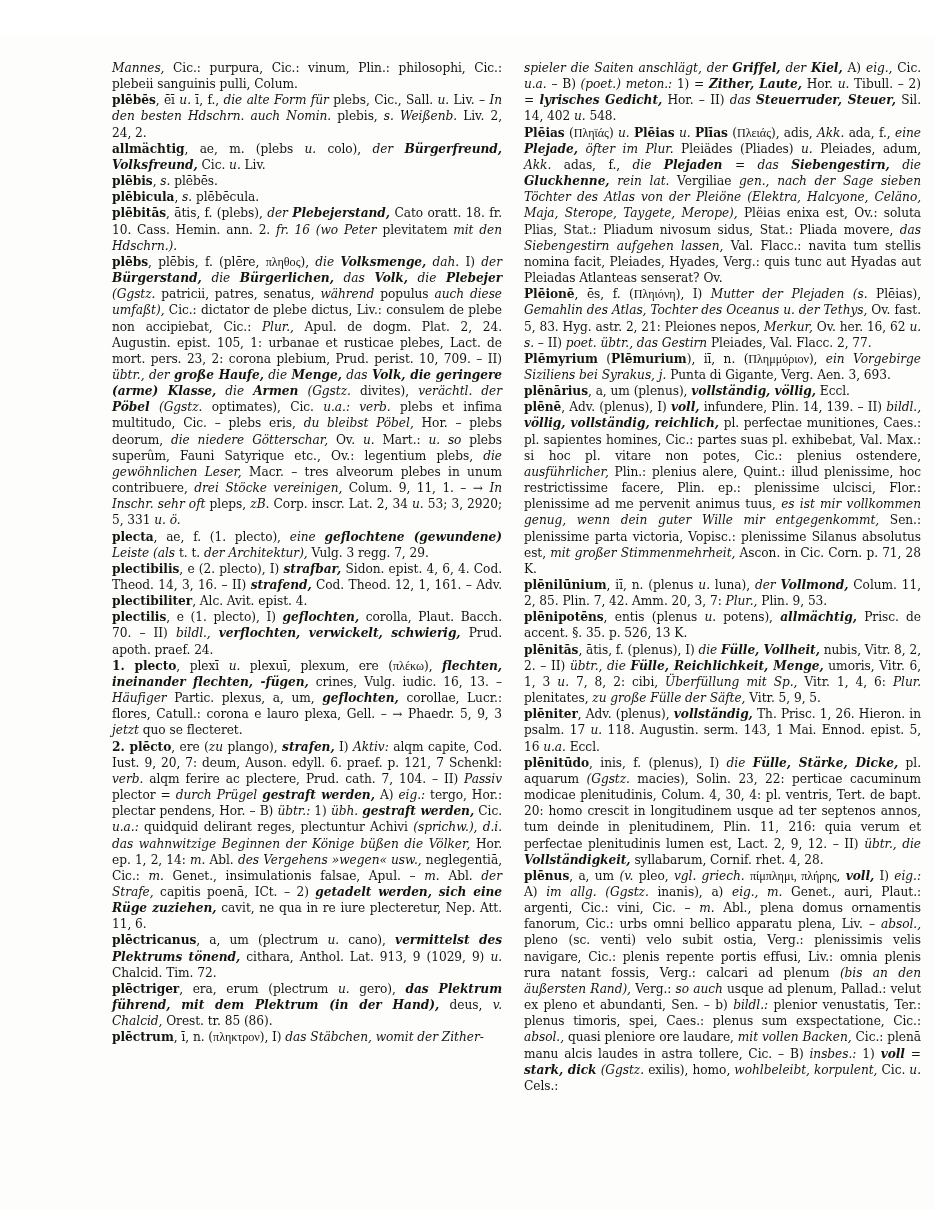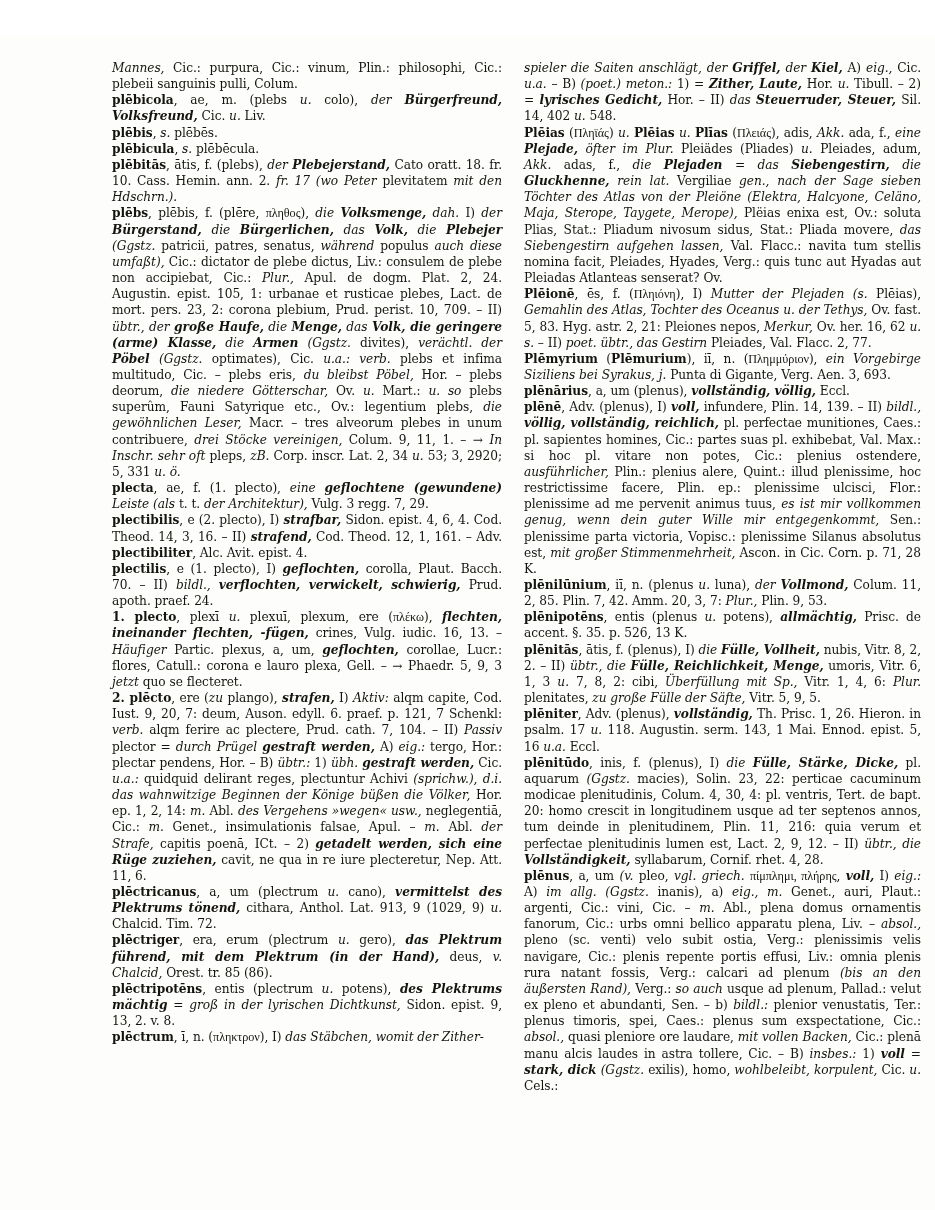--- a/index.html
+++ b/index.html
@@ -97,33 +97,33 @@
 <body>
 
 <div class="page">
 
   <div class="scan-edge-top"></div>
 
   <div class="columns">
 
     <div class="column col-left">
       <p class="entry cont"><span class="it">Mannes,</span> Cic.: purpura, Cic.: vinum, Plin.: philosophi, Cic.: plebeii sanguinis pulli, Colum.</p>
-      <p class="entry"><span class="hw">plēbicola</span>, ae, m. (plebs <span class="it">u.</span> colo), <span class="it">der</span> <span class="bi">Bürgerfreund, Volksfreund,</span> Cic. <span class="it">u.</span> Liv.</p>
+      <p class="entry"><span class="hw">plēbēs</span>, ēī <span class="it">u.</span> ī, f., <span class="it">die alte Form für</span> plebs, Cic., Sall. <span class="it">u.</span> Liv. – <span class="it">In den besten Hdschrn. auch Nomin.</span> plebis, <span class="it">s. Weißenb.</span> Liv. 2, 24, 2.</p>
+      <p class="entry"><span class="hw">allmächtig</span>, ae, m. (plebs <span class="it">u.</span> colo), <span class="it">der</span> <span class="bi">Bürgerfreund, Volksfreund,</span> Cic. <span class="it">u.</span> Liv.</p>
       <p class="entry"><span class="hw">plēbis</span>, <span class="it">s.</span> plēbēs.</p>
       <p class="entry"><span class="hw">plēbicula</span>, <span class="it">s.</span> plēbēcula.</p>
-      <p class="entry"><span class="hw">plēbitās</span>, ātis, f. (plebs), <span class="it">der</span> <span class="bi">Plebejerstand,</span> Cato oratt. 18. fr. 10. Cass. Hemin. ann. 2. <span class="it">fr. 17 (wo Peter</span> plevitatem <span class="it">mit den Hdschrn.).</span></p>
+      <p class="entry"><span class="hw">plēbitās</span>, ātis, f. (plebs), <span class="it">der</span> <span class="bi">Plebejerstand,</span> Cato oratt. 18. fr. 10. Cass. Hemin. ann. 2. <span class="it">fr. 16 (wo Peter</span> plevitatem <span class="it">mit den Hdschrn.).</span></p>
       <p class="entry"><span class="hw">plēbs</span>, plēbis, f. (plēre, <span class="gr">πληθος</span>), <span class="it">die</span> <span class="bi">Volksmenge,</span> <span class="it">dah.</span> I) <span class="it">der</span> <span class="bi">Bürgerstand,</span> <span class="it">die</span> <span class="bi">Bürgerlichen,</span> <span class="it">das</span> <span class="bi">Volk,</span> <span class="it">die</span> <span class="bi">Plebejer</span> <span class="it">(Ggstz.</span> patricii, patres, senatus, <span class="it">während</span> populus <span class="it">auch diese umfaßt),</span> Cic.: dictator de plebe dictus, Liv.: consulem de plebe non accipiebat, Cic.: <span class="it">Plur.,</span> Apul. de dogm. Plat. 2, 24. Augustin. epist. 105, 1: urbanae et rusticae plebes, Lact. de mort. pers. 23, 2: corona plebium, Prud. perist. 10, 709. – II) <span class="it">übtr., der</span> <span class="bi">große Haufe,</span> <span class="it">die</span> <span class="bi">Menge,</span> <span class="it">das</span> <span class="bi">Volk, die geringere (arme) Klasse,</span> <span class="it">die</span> <span class="bi">Armen</span> <span class="it">(Ggstz.</span> divites), <span class="it">verächtl. der</span> <span class="bi">Pöbel</span> <span class="it">(Ggstz.</span> optimates), Cic. <span class="it">u.a.: verb.</span> plebs et infima multitudo, Cic. – plebs eris, <span class="it">du bleibst Pöbel,</span> Hor. – plebs deorum, <span class="it">die niedere Götterschar,</span> Ov. <span class="it">u.</span> Mart.: <span class="it">u. so</span> plebs superûm, Fauni Satyrique etc., Ov.: legentium plebs, <span class="it">die gewöhnlichen Leser,</span> Macr. – tres alveorum plebes in unum contribuere, <span class="it">drei Stöcke vereinigen,</span> Colum. 9, 11, 1. – → <span class="it">In Inschr. sehr oft</span> pleps, <span class="it">zB.</span> Corp. inscr. Lat. 2, 34 <span class="it">u.</span> 53; 3, 2920; 5, 331 <span class="it">u. ö.</span></p>
       <p class="entry"><span class="hw">plecta</span>, ae, f. (1. plecto), <span class="it">eine</span> <span class="bi">geflochtene (gewundene)</span> <span class="it">Leiste (als</span> t. t. <span class="it">der Architektur),</span> Vulg. 3 regg. 7, 29.</p>
       <p class="entry"><span class="hw">plectibilis</span>, e (2. plecto), I) <span class="bi">strafbar,</span> Sidon. epist. 4, 6, 4. Cod. Theod. 14, 3, 16. – II) <span class="bi">strafend,</span> Cod. Theod. 12, 1, 161. – Adv. <span class="hw">plectibiliter</span>, Alc. Avit. epist. 4.</p>
       <p class="entry"><span class="hw">plectilis</span>, e (1. plecto), I) <span class="bi">geflochten,</span> corolla, Plaut. Bacch. 70. – II) <span class="it">bildl.,</span> <span class="bi">verflochten, verwickelt, schwierig,</span> Prud. apoth. praef. 24.</p>
       <p class="entry"><span class="hw">1. plecto</span>, plexī <span class="it">u.</span> plexuī, plexum, ere (<span class="gr">πλέκω</span>), <span class="bi">flechten, ineinander flechten, -fügen,</span> crines, Vulg. iudic. 16, 13. – <span class="it">Häufiger</span> Partic. plexus, a, um, <span class="bi">geflochten,</span> corollae, Lucr.: flores, Catull.: corona e lauro plexa, Gell. – → Phaedr. 5, 9, 3 <span class="it">jetzt</span> quo se flecteret.</p>
       <p class="entry"><span class="hw">2. plēcto</span>, ere (<span class="it">zu</span> plango), <span class="bi">strafen,</span> I) <span class="it">Aktiv:</span> alqm capite, Cod. Iust. 9, 20, 7: deum, Auson. edyll. 6. praef. p. 121, 7 Schenkl: <span class="it">verb.</span> alqm ferire ac plectere, Prud. cath. 7, 104. – II) <span class="it">Passiv</span> plector = <span class="it">durch Prügel</span> <span class="bi">gestraft werden,</span> A) <span class="it">eig.:</span> tergo, Hor.: plectar pendens, Hor. – B) <span class="it">übtr.:</span> 1) <span class="it">übh.</span> <span class="bi">gestraft werden,</span> Cic. <span class="it">u.a.:</span> quidquid delirant reges, plectuntur Achivi <span class="it">(sprichw.), d.i. das wahnwitzige Beginnen der Könige büßen die Völker,</span> Hor. ep. 1, 2, 14: <span class="it">m.</span> Abl. <span class="it">des Vergehens »wegen« usw.,</span> neglegentiā, Cic.: <span class="it">m.</span> Genet., insimulationis falsae, Apul. – <span class="it">m.</span> Abl. <span class="it">der Strafe,</span> capitis poenā, ICt. – 2) <span class="bi">getadelt werden, sich eine Rüge zuziehen,</span> cavit, ne qua in re iure plecteretur, Nep. Att. 11, 6.</p>
       <p class="entry"><span class="hw">plēctricanus</span>, a, um (plectrum <span class="it">u.</span> cano), <span class="bi">vermittelst des Plektrums tönend,</span> cithara, Anthol. Lat. 913, 9 (1029, 9) <span class="it">u.</span> Chalcid. Tim. 72.</p>
       <p class="entry"><span class="hw">plēctriger</span>, era, erum (plectrum <span class="it">u.</span> gero), <span class="bi">das Plektrum führend, mit dem Plektrum (in der Hand),</span> deus, <span class="it">v. Chalcid,</span> Orest. tr. 85 (86).</p>
-      <p class="entry"><span class="hw">plēctripotēns</span>, entis (plectrum <span class="it">u.</span> potens), <span class="bi">des Plektrums mächtig</span> = <span class="it">groß in der lyrischen Dichtkunst,</span> Sidon. epist. 9, 13, 2. v. 8.</p>
       <p class="entry"><span class="hw">plēctrum</span>, ī, n. (<span class="gr">πληκτρον</span>), I) <span class="it">das Stäbchen, womit der Zither-</span></p>
     </div>
 
     <div class="column col-right">
       <p class="entry cont"><span class="it">spieler die Saiten anschlägt, der</span> <span class="bi">Griffel,</span> <span class="it">der</span> <span class="bi">Kiel,</span> A) <span class="it">eig.,</span> Cic. <span class="it">u.a.</span> – B) <span class="it">(poet.) meton.:</span> 1) = <span class="bi">Zither, Laute,</span> Hor. <span class="it">u.</span> Tibull. – 2) = <span class="bi">lyrisches Gedicht,</span> Hor. – II) <span class="it">das</span> <span class="bi">Steuerruder, Steuer,</span> Sil. 14, 402 <span class="it">u.</span> 548.</p>
       <p class="entry"><span class="hw">Plēias</span> (<span class="gr">Πληϊάς</span>) <span class="it">u.</span> <span class="hw">Plēias</span> <span class="it">u.</span> <span class="hw">Plīas</span> (<span class="gr">Πλειάς</span>), adis, <span class="it">Akk.</span> ada, f., <span class="it">eine</span> <span class="bi">Plejade,</span> <span class="it">öfter im Plur.</span> Pleiädes (Pliades) <span class="it">u.</span> Pleiades, adum, <span class="it">Akk.</span> adas, f., <span class="it">die</span> <span class="bi">Plejaden</span> = <span class="it">das</span> <span class="bi">Siebengestirn,</span> <span class="it">die</span> <span class="bi">Gluckhenne,</span> <span class="it">rein lat.</span> Vergiliae <span class="it">gen., nach der Sage sieben Töchter des Atlas von der Pleiöne (Elektra, Halcyone, Celäno, Maja, Sterope, Taygete, Merope),</span> Plëias enixa est, Ov.: soluta Plias, Stat.: Pliadum nivosum sidus, Stat.: Pliada movere, <span class="it">das Siebengestirn aufgehen lassen,</span> Val. Flacc.: navita tum stellis nomina facit, Pleiades, Hyades, Verg.: quis tunc aut Hyadas aut Pleiadas Atlanteas senserat? Ov.</p>
       <p class="entry"><span class="hw">Plēionē</span>, ēs, f. (<span class="gr">Πληιόνη</span>), I) <span class="it">Mutter der Plejaden (s.</span> Plēias), <span class="it">Gemahlin des Atlas, Tochter des Oceanus u. der Tethys,</span> Ov. fast. 5, 83. Hyg. astr. 2, 21: Pleiones nepos, <span class="it">Merkur,</span> Ov. her. 16, 62 <span class="it">u. s.</span> – II) <span class="it">poet. übtr., das Gestirn</span> Pleiades, Val. Flacc. 2, 77.</p>
       <p class="entry"><span class="hw">Plēmyrium</span> (<span class="hw">Plēmurium</span>), iī, n. (<span class="gr">Πλημμύριον</span>), <span class="it">ein Vorgebirge Siziliens bei Syrakus, j.</span> Punta di Gigante, Verg. Aen. 3, 693.</p>
       <p class="entry"><span class="hw">plēnārius</span>, a, um (plenus), <span class="bi">vollständig, völlig,</span> Eccl.</p>
       <p class="entry"><span class="hw">plēnē</span>, Adv. (plenus), I) <span class="bi">voll,</span> infundere, Plin. 14, 139. – II) <span class="it">bildl.,</span> <span class="bi">völlig, vollständig, reichlich,</span> pl. perfectae munitiones, Caes.: pl. sapientes homines, Cic.: partes suas pl. exhibebat, Val. Max.: si hoc pl. vitare non potes, Cic.: plenius ostendere, <span class="it">ausführlicher,</span> Plin.: plenius alere, Quint.: illud plenissime, hoc restrictissime facere, Plin. ep.: plenissime ulcisci, Flor.: plenissime ad me pervenit animus tuus, <span class="it">es ist mir vollkommen genug, wenn dein guter Wille mir entgegenkommt,</span> Sen.: plenissime parta victoria, Vopisc.: plenissime Silanus absolutus est, <span class="it">mit großer Stimmenmehrheit,</span> Ascon. in Cic. Corn. p. 71, 28 K.</p>

